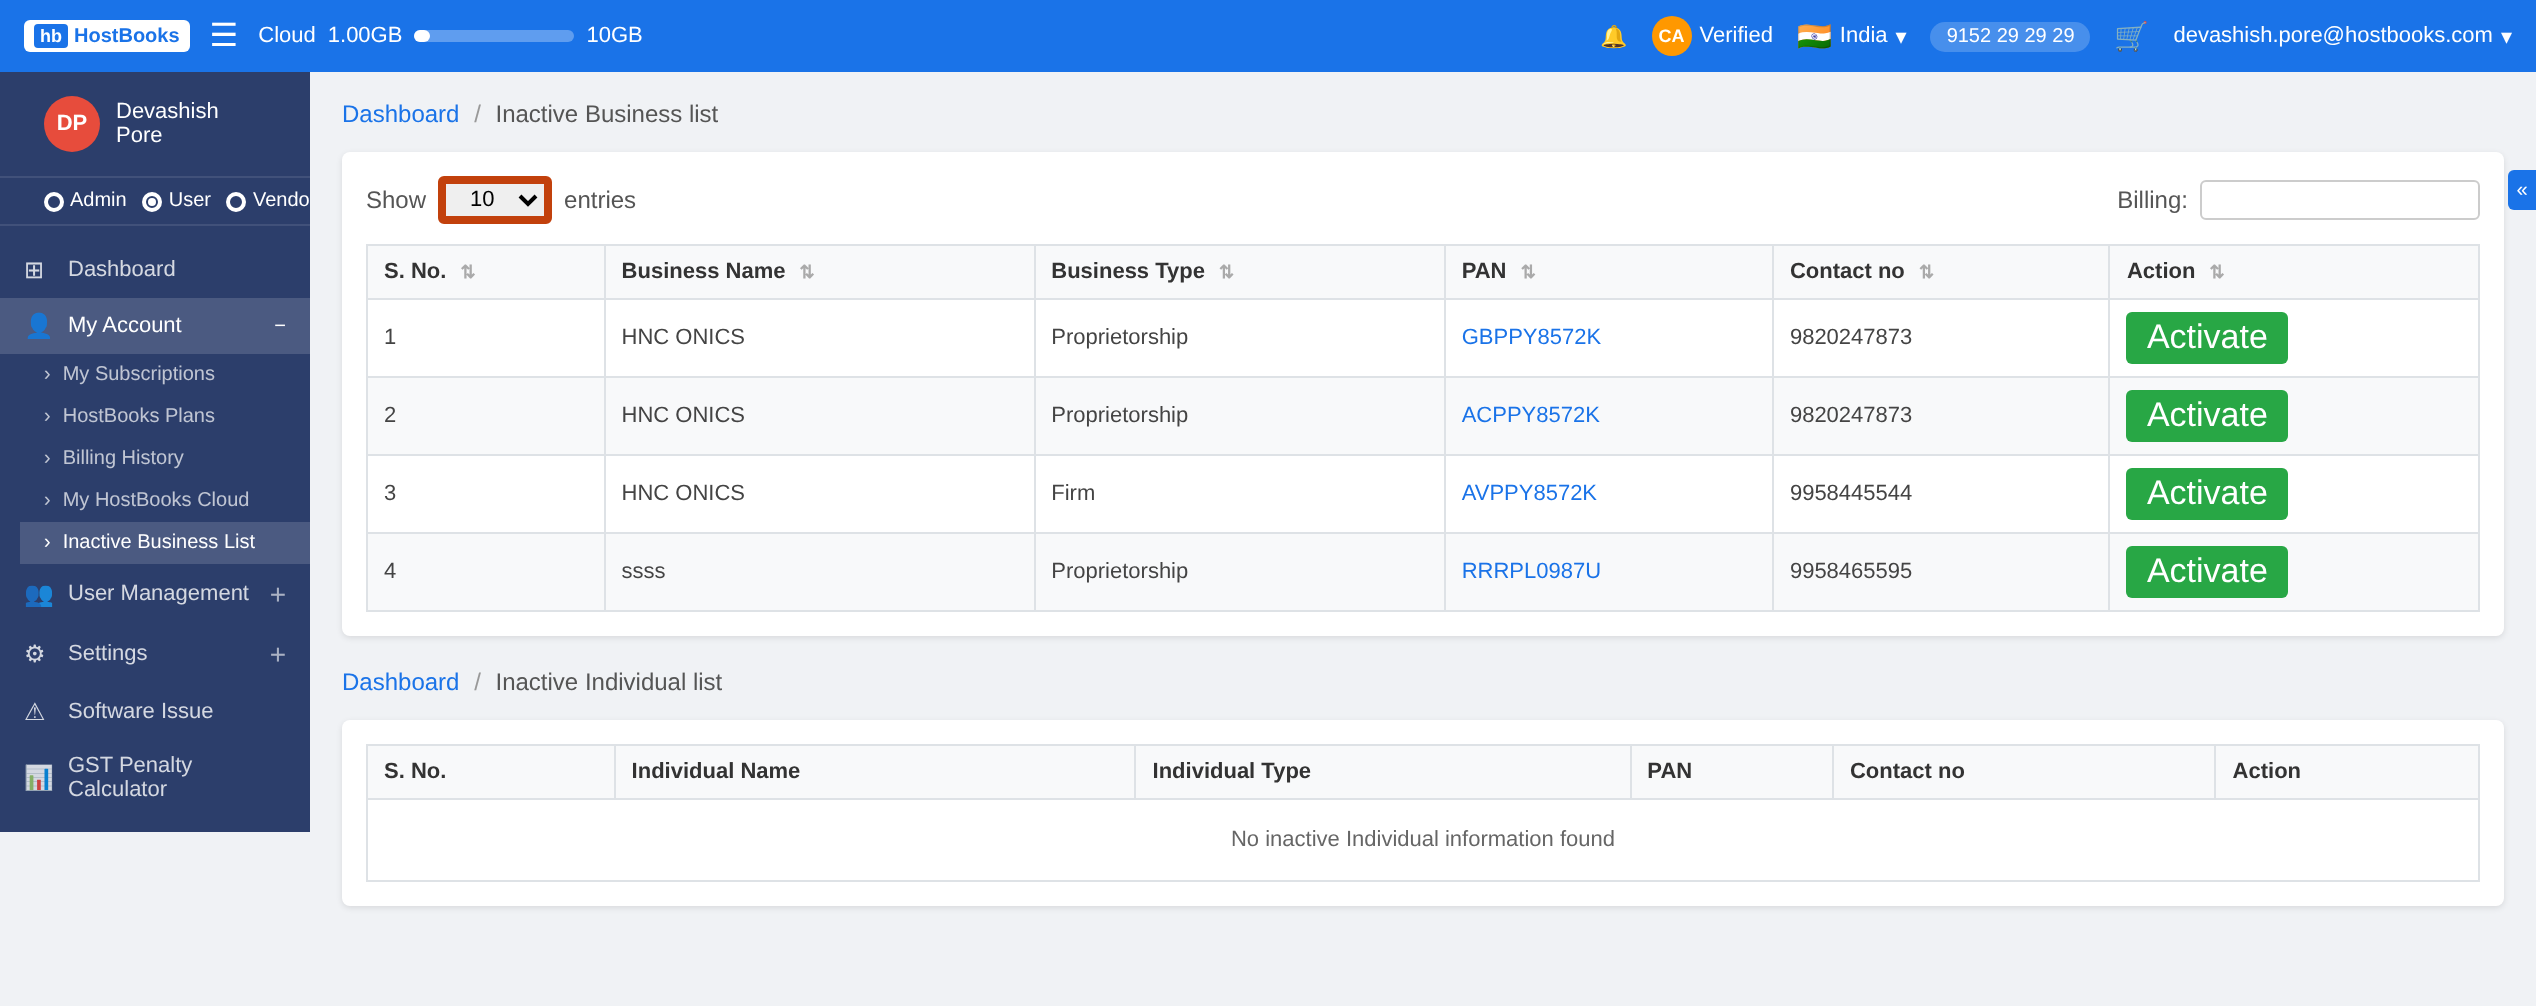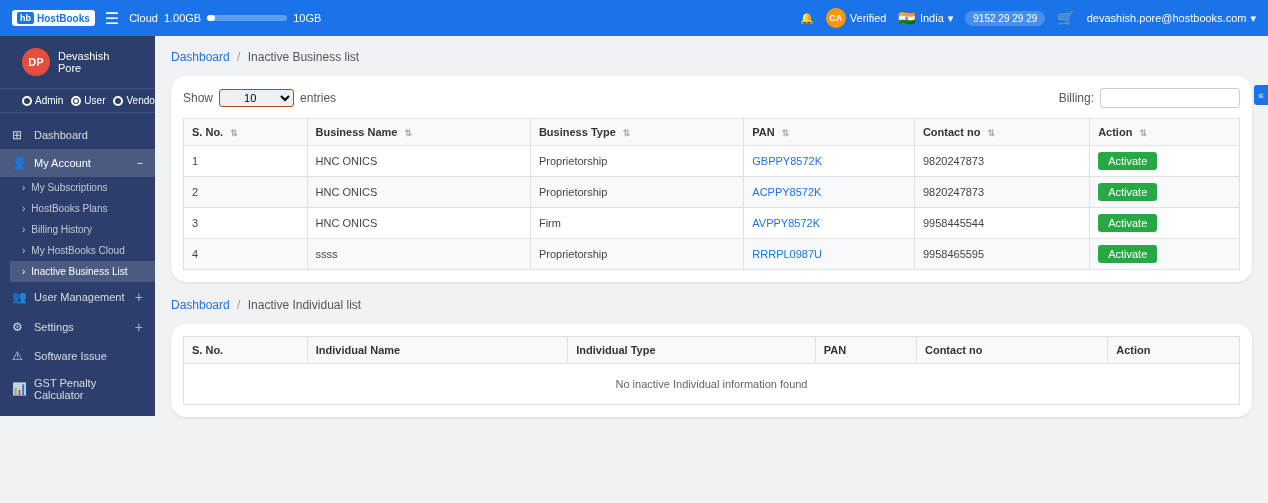--- a/index.html
+++ b/index.html
@@ -93,36 +93,36 @@
     }
 
     
     .breadcrumb { font-size: 12px; color: #555; margin-bottom: 12px; }
     .breadcrumb-link { color: #1a73e8; cursor: pointer; }
     .breadcrumb-sep { margin: 0 4px; color: #999; }
 
     
     .table-section {
       background: white;
-      border-radius: 15px;
+      border-radius: 4px;
       box-shadow: 0 1px 3px rgba(0,0,0,0.1);
       margin-bottom: 16px;
       padding: 12px;
     }
     .table-controls {
       display: flex;
       justify-content: space-between;
       align-items: center;
       margin-bottom: 10px;
     }
     .show-entries { display: flex; align-items: center; gap: 6px; font-size: 12px; color: #555; }
     .entries-select {
-      border: 1px solid #c2410c;
+      border: 4px solid #c2410c;
       border-radius: 3px;
-      padding: 1px 20px;
+      padding: 1px 8px;
       font-size: 11px;
     }
     .search-box { display: flex; align-items: center; gap: 6px; font-size: 12px; color: #555; }
     .search-input {
       border: 1px solid #ccc;
       border-radius: 3px;
       padding: 3px 6px;
       font-size: 11px;
       width: 140px;
     }
@@ -142,21 +142,21 @@
       color: #444;
     }
     .data-table tr:nth-child(even) td { background: #f8f9fa; }
     .sort-arrows { color: #aaa; font-size: 9px; margin-left: 4px; }
     .activate-btn {
       background: #28a745;
       color: white;
       border: none;
       border-radius: 3px;
       padding: 3px 10px;
-      font-size: 11px;
+      font-size: 17px;
       cursor: pointer;
     }
 
     
     .pagination-section {
       display: flex;
       justify-content: space-between;
       align-items: center;
       margin-top: 8px;
       font-size: 11px;

